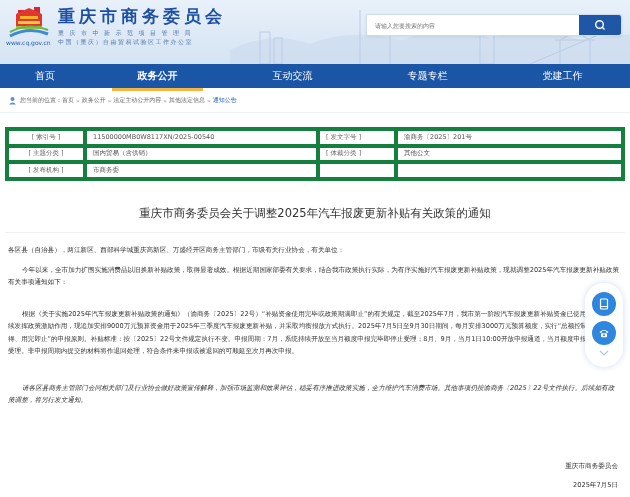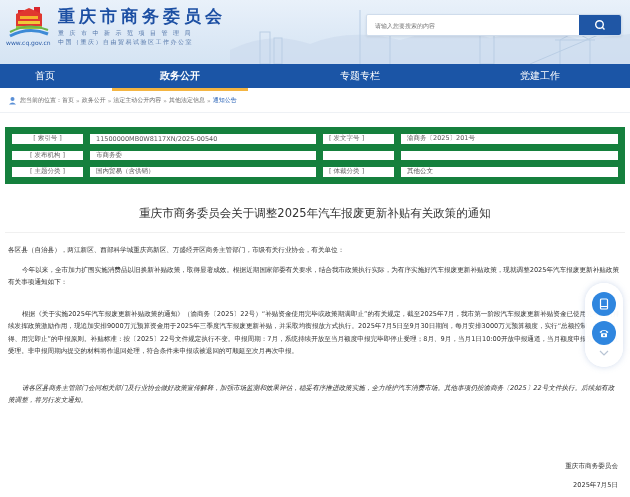--- a/index.html
+++ b/index.html
@@ -58,21 +58,21 @@
     font-size: 6px; color: #666;
   }
   .breadcrumb .sep { margin: 0 2px; color: #888; }
   .breadcrumb .current { color: #2a63b7; }
   .bc-divider { position: absolute; left: 0; top: 112px; width: 630px; height: 1px; background: #eef1f5; }
 
   
   .meta {
     position: absolute; left: 5px; top: 127px; width: 620px; border-collapse: collapse; font-size: 6.5px; color: #555;
   }
-  .meta td { border: 7px solid #15803d; height: 16.5px; padding: 0 6px; }
+  .meta td { border: 4px solid #15803d; height: 16.5px; padding: 0 6px; }
   .meta td.k { width: 78px; text-align: center; color: #666; }
   .meta td.v1 { width: 233px; }
   .meta td.k2 { width: 78px; text-align: left; color: #666; }
   .meta td.v2 { }
 
   
   .article-title {
     position: absolute; left: 0; top: 206px; width: 630px; text-align: center;
     font-size: 11.5px; color: #333; font-weight: 500;
   }
@@ -141,20 +141,21 @@
         <circle cx="5.5" cy="5.5" r="3.8" stroke="#fff" stroke-width="1.4" fill="none"></circle>
         <line x1="8.3" y1="8.3" x2="10.5" y2="10.5" stroke="#fff" stroke-width="1.4"></line>
       </svg>
     </div>
   </div>
 </div>
 
 <div class="nav">
   <div class="nav-item first">首页</div>
   <div class="nav-item active">政务公开</div>
+  <div class="nav-item">互动交流</div>
   <div class="nav-item">专题专栏</div>
   <div class="nav-item">党建工作</div>
 </div>
 
 <div class="breadcrumb">
   <svg width="9" height="9" viewBox="0 0 9 9" style="margin-right:3px">
     <circle cx="4.5" cy="3" r="2" fill="#5a8fd6"></circle>
     <path d="M1 8.5 Q4.5 4.5 8 8.5 Z" fill="#5a8fd6"></path>
   </svg>
   <span>您当前的位置：</span>
@@ -172,30 +173,30 @@
 
 <table class="meta">
   <tbody>
       <tr>
     <td class="k">[ 索引号 ]</td>
     <td class="v1">11500000MB0W8117XN/2025-00540</td>
     <td class="k2">[ 发文字号 ]</td>
     <td class="v2">渝商务〔2025〕201号</td>
   </tr>
   <tr>
+    <td class="k">[ 主题分类 ]</td>
+    <td class="v1">国内贸易（含供销）</td>
+    <td class="k2">[ 体裁分类 ]</td>
+    <td class="v2">其他公文</td>
+  </tr>
+  <tr>
     <td class="k">[ 发布机构 ]</td>
     <td class="v1">市商务委</td>
     <td class="k2"></td>
     <td class="v2"></td>
-  </tr>
-  <tr>
-    <td class="k">[ 主题分类 ]</td>
-    <td class="v1">国内贸易（含供销）</td>
-    <td class="k2">[ 体裁分类 ]</td>
-    <td class="v2">其他公文</td>
   </tr>
 </tbody>
   </table>
 
 <div class="article-title">重庆市商务委员会关于调整2025年汽车报废更新补贴有关政策的通知</div>
 <div class="article-divider"></div>
 
 <div class="body-text p-greeting">各区县（自治县），两江新区、西部科学城重庆高新区、万盛经开区商务主管部门，市级有关行业协会，有关单位：</div>
 <div class="body-text p1">今年以来，全市加力扩围实施消费品以旧换新补贴政策，取得显著成效。根据近期国家部委有关要求，结合我市政策执行实际，为有序实施好汽车报废更新补贴政策，现就调整2025年汽车报废更新补贴政策有关事项通知如下：</div>
 <div class="body-text p2">根据《关于实施2025年汽车报废更新补贴政策的通知》（渝商务〔2025〕22号）“补贴资金使用完毕或政策期满即止”的有关规定，截至2025年7月，我市第一阶段汽车报废更新补贴资金已使用完毕。为持续发挥政策激励作用，现追加安排9000万元预算资金用于2025年三季度汽车报废更新补贴，并采取均衡报放方式执行。2025年7月5日至9月30日期间，每月安排3000万元预算额度，实行“总额控制、先报先得、用完即止”的申报原则。补贴标准：按〔2025〕22号文件规定执行不变。申报周期：7月，系统持续开放至当月额度申报完毕即停止受理；8月、9月，当月1日10:00开放申报通道，当月额度申报完毕即停止受理。非申报周期内提交的材料将作退回处理，符合条件未申报或被退回的可顺延至次月再次申报。</div>

